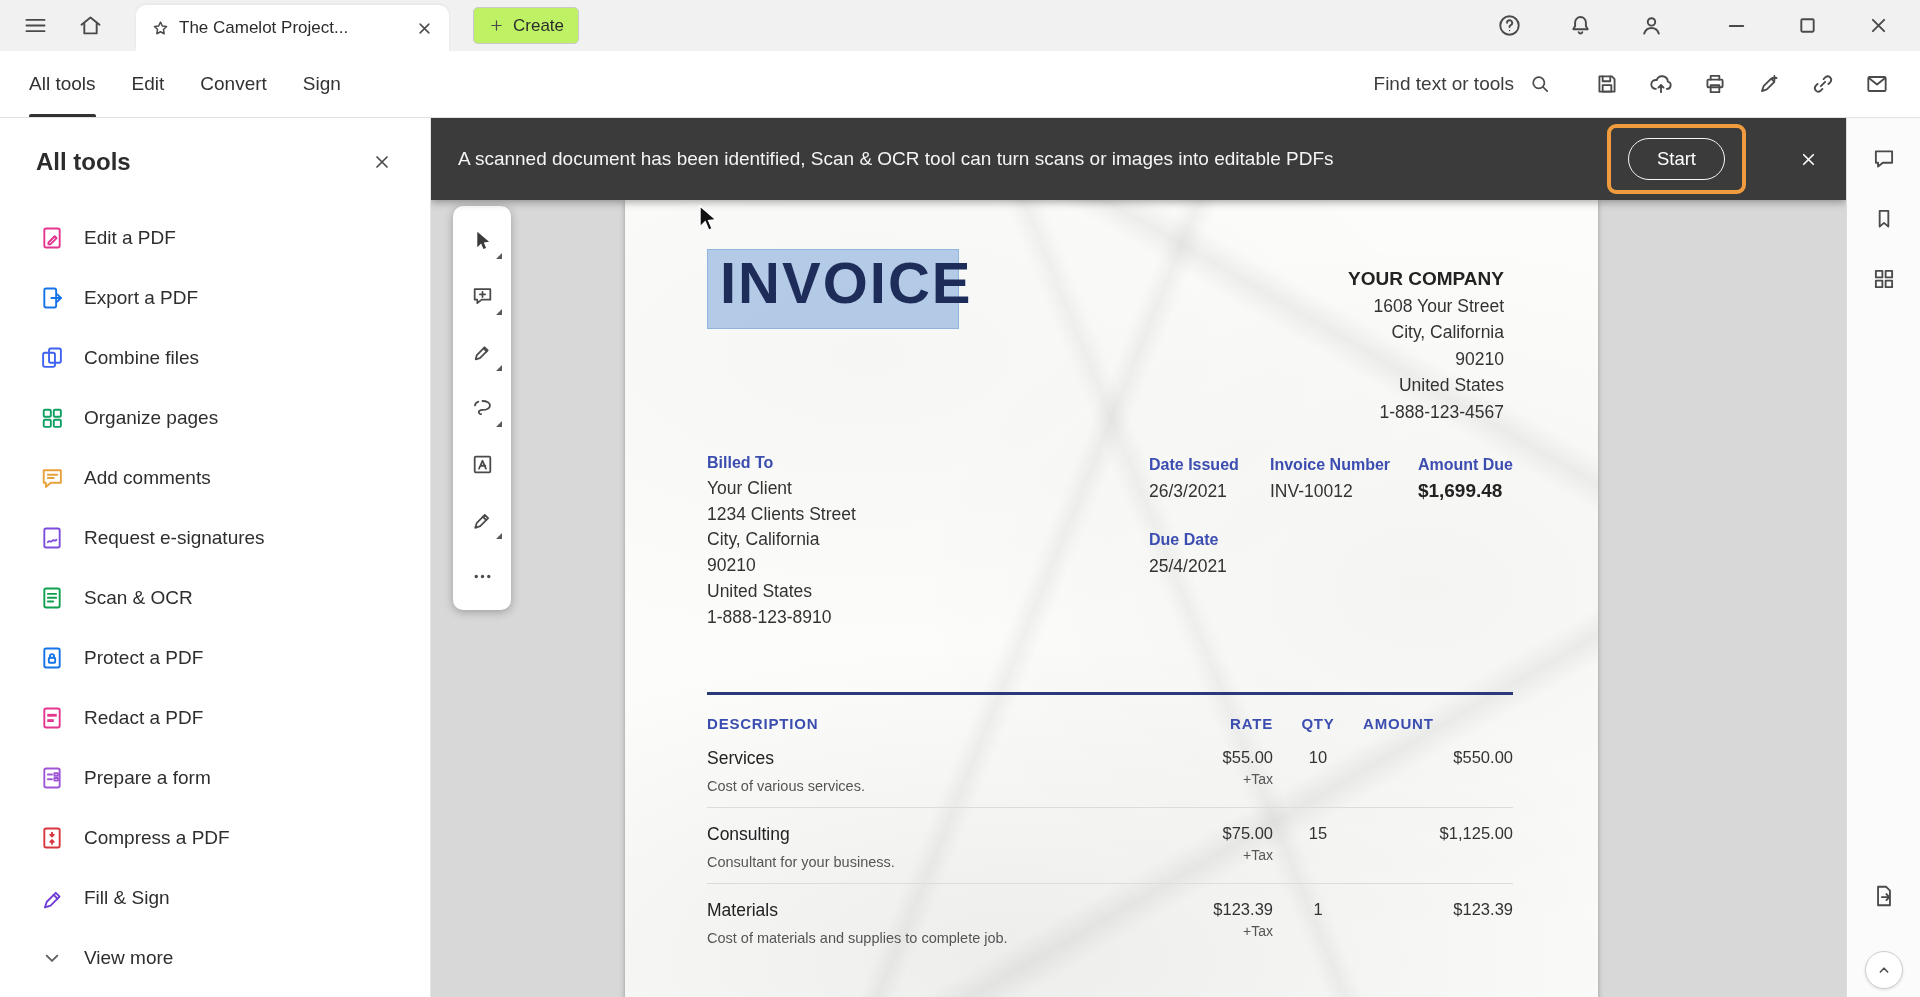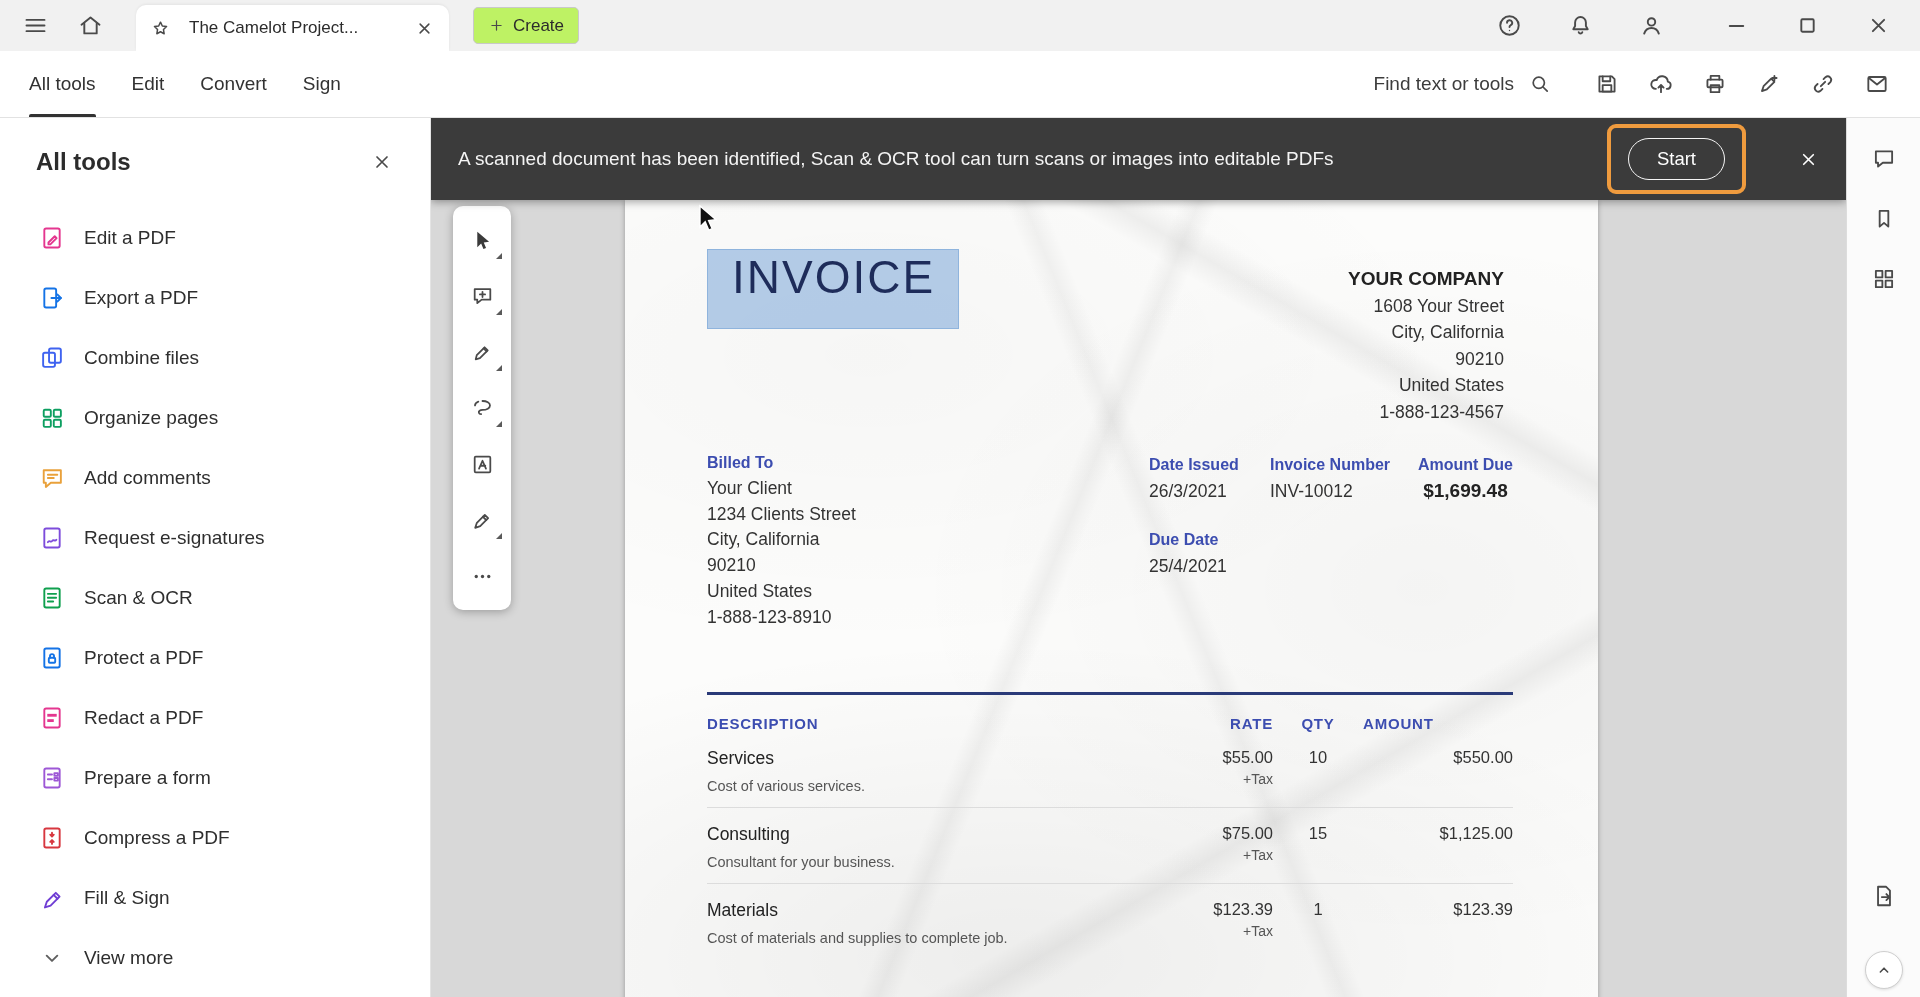--- a/index.html
+++ b/index.html
@@ -10,21 +10,21 @@
   
   .titlebar { position:absolute; left:0; top:0; width:1920px; height:51px; background:#f1f1f1; display:flex; align-items:center; }
   .ic { display:inline-flex; align-items:center; justify-content:center; }
   .ic svg { width:100%; height:100%; }
   .ic.tb { width:27px; height:27px; }
   .ic.sm { width:21px; height:21px; }
   .ic.xs { width:17px; height:17px; }
   .hamburger { margin-left:22px; }
   .home { margin-left:28px; }
   .doc-tab { align-self:flex-end; margin-left:32px; width:313px; height:46px; background:#ffffff; border-radius:10px 10px 0 0; display:flex; align-items:center; padding:0 14px; box-shadow:0 -1px 3px rgba(0,0,0,0.06); }
-  .tab-title { flex:1; margin:0 18px; font-size:17px; color:#2c2c2c; white-space:nowrap; overflow:hidden; text-overflow:ellipsis; }
+  .tab-title { flex:1; margin:0 8px; font-size:17px; color:#2c2c2c; white-space:nowrap; overflow:hidden; text-overflow:ellipsis; }
   .create-btn { margin-left:24px; height:37px; display:flex; align-items:center; gap:8px; padding:0 14px; background:#bef264; border:1px solid #c9c9c9; border-radius:5px; font-size:17px; color:#2c2c2c; font-family:inherit; cursor:pointer; }
   .tb-right { margin-left:auto; display:flex; align-items:center; gap:44px; margin-right:28px; }
   .win-group { display:flex; align-items:center; gap:44px; margin-left:14px; }
 
   
   .toolbar { position:absolute; left:0; top:51px; width:1920px; height:67px; background:#ffffff; border-bottom:1px solid #e2e2e2; display:flex; align-items:center; }
   .tabs { display:flex; align-items:center; gap:36px; padding-left:29px; height:100%; }
   .tt { position:relative; height:100%; display:flex; align-items:center; font-size:19px; color:#323232; background:none; border:none; font-family:inherit; cursor:pointer; }
   .tt.active::after { content:''; position:absolute; left:0; bottom:0; width:100%; height:3px; background:#323232; border-radius:2px 2px 0 0; }
   .tb-actions { margin-left:auto; display:flex; align-items:center; margin-right:30px; }
@@ -70,31 +70,31 @@
       radial-gradient(ellipse 520px 360px at 82% 45%, rgba(0,0,0,0.03), transparent),
       radial-gradient(ellipse 700px 320px at 40% 88%, rgba(0,0,0,0.06), transparent),
       linear-gradient(112deg, transparent 42%, rgba(0,0,0,0.045) 43.5%, transparent 45%),
       linear-gradient(68deg, transparent 55%, rgba(0,0,0,0.04) 56.5%, transparent 58%),
       linear-gradient(150deg, transparent 68%, rgba(0,0,0,0.05) 70%, transparent 72%),
       linear-gradient(30deg, transparent 78%, rgba(0,0,0,0.05) 80%, transparent 82%),
       #fcfcfb;
   }
 
   .inv-title-box { position:absolute; left:82px; top:49px; width:252px; height:80px; background:rgba(122,166,216,0.55); border:1px solid #8fb4dd; }
-  .inv-title { font-size:46px; font-weight:400; color:#1e2c5a; letter-spacing:2px; padding:3px 0 0 24px; line-height:1.05; }
+  .inv-title { font-size:58px; font-weight:700; color:#1e2c5a; letter-spacing:2px; padding:3px 0 0 12px; line-height:1.05; }
 
   .company-block { position:absolute; right:94px; top:38px; width:320px; text-align:right; line-height:26.5px; color:#333333; font-size:17.5px;margin-top:28px; }
   .company-name { font-size:19px; font-weight:700; color:#222222; }
 
   .billed-block { position:absolute; left:82px; top:250px; line-height:25.8px; font-size:17.5px; color:#333333; }
   .inv-label { font-size:16px; font-weight:700; color:#3c4db0; }
 
   .meta-date   { position:absolute; left:524px; top:252px; line-height:26px; font-size:17.5px; color:#333333; }
   .meta-number { position:absolute; left:645px; top:252px; line-height:26px; font-size:17.5px; color:#333333; }
-  .meta-amount { position:absolute; right:85px; top:252px; line-height:26px; font-size:17.5px; color:#333333; text-align:center; }
+  .meta-amount { position:absolute; right:85px; top:252px; line-height:26px; font-size:17.5px; color:#333333; text-align:left; }
   .meta-amount .amount-val { font-weight:700; font-size:19px; color:#222222; }
   .meta-due    { position:absolute; left:524px; top:327px; line-height:26px; font-size:17.5px; color:#333333; }
 
   .inv-table { position:absolute; left:82px; top:492px; width:806px; border-top:3px solid #2a3a78; }
   .t-head { display:grid; grid-template-columns:1fr 130px 90px 150px; margin-top:20px; font-size:15px; font-weight:700; letter-spacing:0.8px; color:#3c4db0; }
   .t-head .h-rate { text-align:right; }
   .t-head .h-qty { text-align:center; }
   .t-head .h-amount { text-align:left; }
   .t-row { display:grid; grid-template-columns:1fr 130px 90px 150px; padding:16px 0 13px 0; border-bottom:1px solid #dcdcdc; }
   .t-row:last-child { border-bottom:none; }

